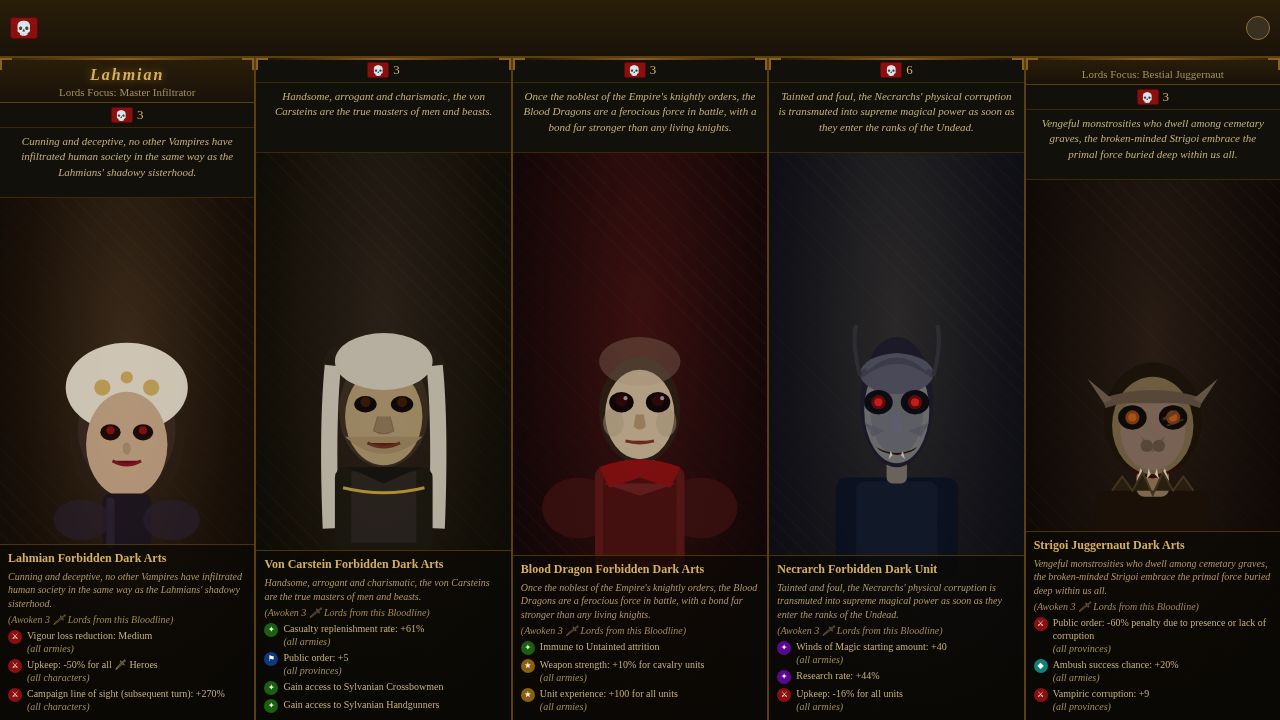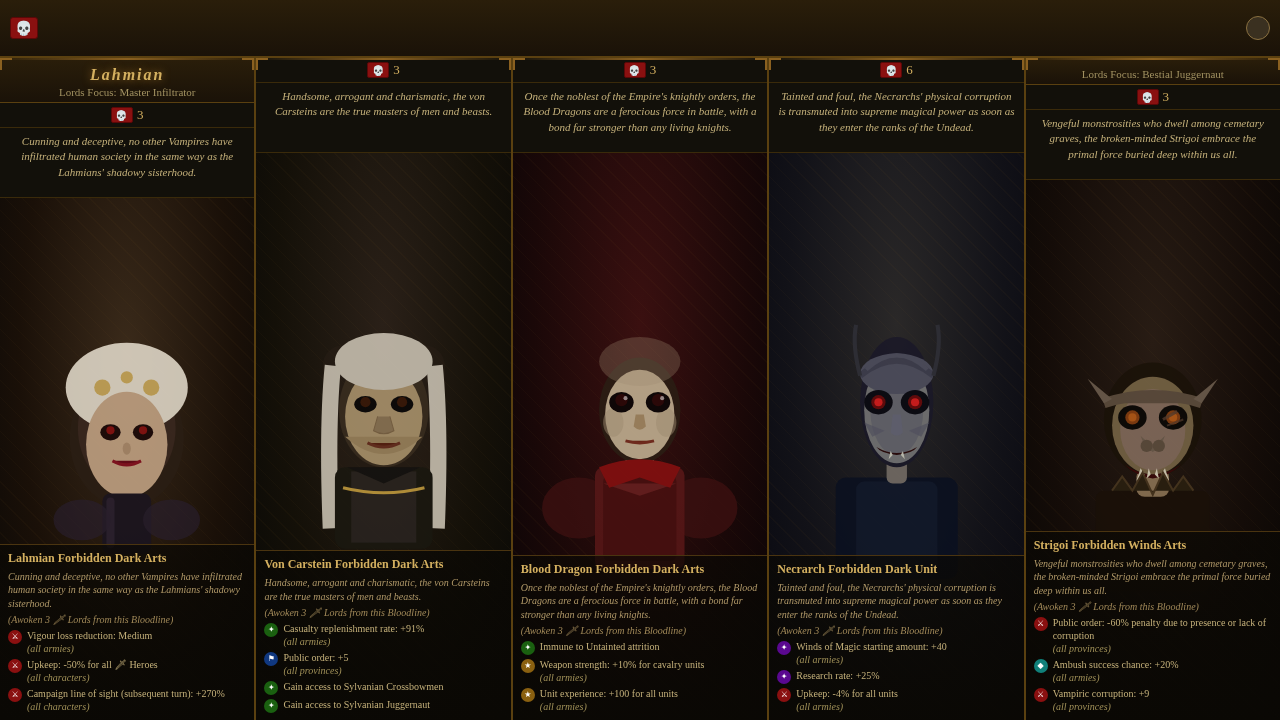--- a/index.html
+++ b/index.html
@@ -433,21 +433,21 @@
     </div>
 
     <div class="bottom-panel">
       <div class="bottom-title">Von Carstein Forbidden Dark Arts</div>
       <div class="bottom-desc">Handsome, arrogant and charismatic, the von Carsteins are the true masters of men and beasts.</div>
       <div class="awoken-text">(Awoken 3 🗡 Lords from this Bloodline)</div>
 
         <div class="bonus-item">
           <div class="bonus-icon icon-green" style="background:#1a6010">✦</div>
           <div>
-            <span class="bonus-text">Casualty replenishment rate: +91%</span>
+            <span class="bonus-text">Casualty replenishment rate: +61%</span>
             <br><span class="bonus-sub">(all armies)</span>
           </div>
         </div>
 
         <div class="bonus-item">
           <div class="bonus-icon icon-blue" style="background:#103880">⚑</div>
           <div>
             <span class="bonus-text">Public order: +5</span>
             <br><span class="bonus-sub">(all provinces)</span>
           </div>
@@ -457,21 +457,21 @@
           <div class="bonus-icon icon-green" style="background:#1a6010">✦</div>
           <div>
             <span class="bonus-text">Gain access to Sylvanian Crossbowmen</span>
             
           </div>
         </div>
 
         <div class="bonus-item">
           <div class="bonus-icon icon-green" style="background:#1a6010">✦</div>
           <div>
-            <span class="bonus-text">Gain access to Sylvanian Juggernaut</span>
+            <span class="bonus-text">Gain access to Sylvanian Handgunners</span>
             
           </div>
         </div>
 
     </div>
   </div>
     <div class="bloodline-column">
     <div class="corner-deco tl"></div>
     <div class="corner-deco tr"></div>
     <div class="corner-deco bl"></div>
@@ -624,29 +624,29 @@
           <div class="bonus-icon icon-purple" style="background:#5a0890">✦</div>
           <div>
             <span class="bonus-text">Winds of Magic starting amount: +40</span>
             <br><span class="bonus-sub">(all armies)</span>
           </div>
         </div>
 
         <div class="bonus-item">
           <div class="bonus-icon icon-purple" style="background:#5a0890">✦</div>
           <div>
-            <span class="bonus-text">Research rate: +25%</span>
+            <span class="bonus-text">Research rate: +44%</span>
             
           </div>
         </div>
 
         <div class="bonus-item">
           <div class="bonus-icon icon-red" style="background:#8a1010">⚔</div>
           <div>
-            <span class="bonus-text">Upkeep: -4% for all units</span>
+            <span class="bonus-text">Upkeep: -16% for all units</span>
             <br><span class="bonus-sub">(all armies)</span>
           </div>
         </div>
 
     </div>
   </div>
     <div class="bloodline-column">
     <div class="corner-deco tl"></div>
     <div class="corner-deco tr"></div>
     <div class="corner-deco bl"></div>
@@ -702,21 +702,21 @@
     <path d="M74 42 L82 30 L70 40" fill="#706050"></path>
 
     <path d="M55 50 L62 46" stroke="#5a4030" stroke-width="1.5" opacity="0.8"></path>
     <path d="M57 53 L65 50" stroke="#5a4030" stroke-width="1" opacity="0.7"></path>
 
     <path d="M30 85 L35 78 L40 85 L45 76 L50 87 L55 76 L60 85 L65 78 L70 85" fill="#2a2010" stroke="#4a3820" stroke-width="1"></path>
   </svg>
     </div>
 
     <div class="bottom-panel">
-      <div class="bottom-title">Strigoi Forbidden Winds Arts</div>
+      <div class="bottom-title">Strigoi Juggernaut Dark Arts</div>
       <div class="bottom-desc">Vengeful monstrosities who dwell among cemetary graves, the broken-minded Strigoi embrace the primal force buried deep within us all.</div>
       <div class="awoken-text">(Awoken 3 🗡 Lords from this Bloodline)</div>
 
         <div class="bonus-item">
           <div class="bonus-icon icon-red" style="background:#8a1010">⚔</div>
           <div>
             <span class="bonus-text">Public order: -60% penalty due to presence or lack of corruption</span>
             <br><span class="bonus-sub">(all provinces)</span>
           </div>
         </div>

